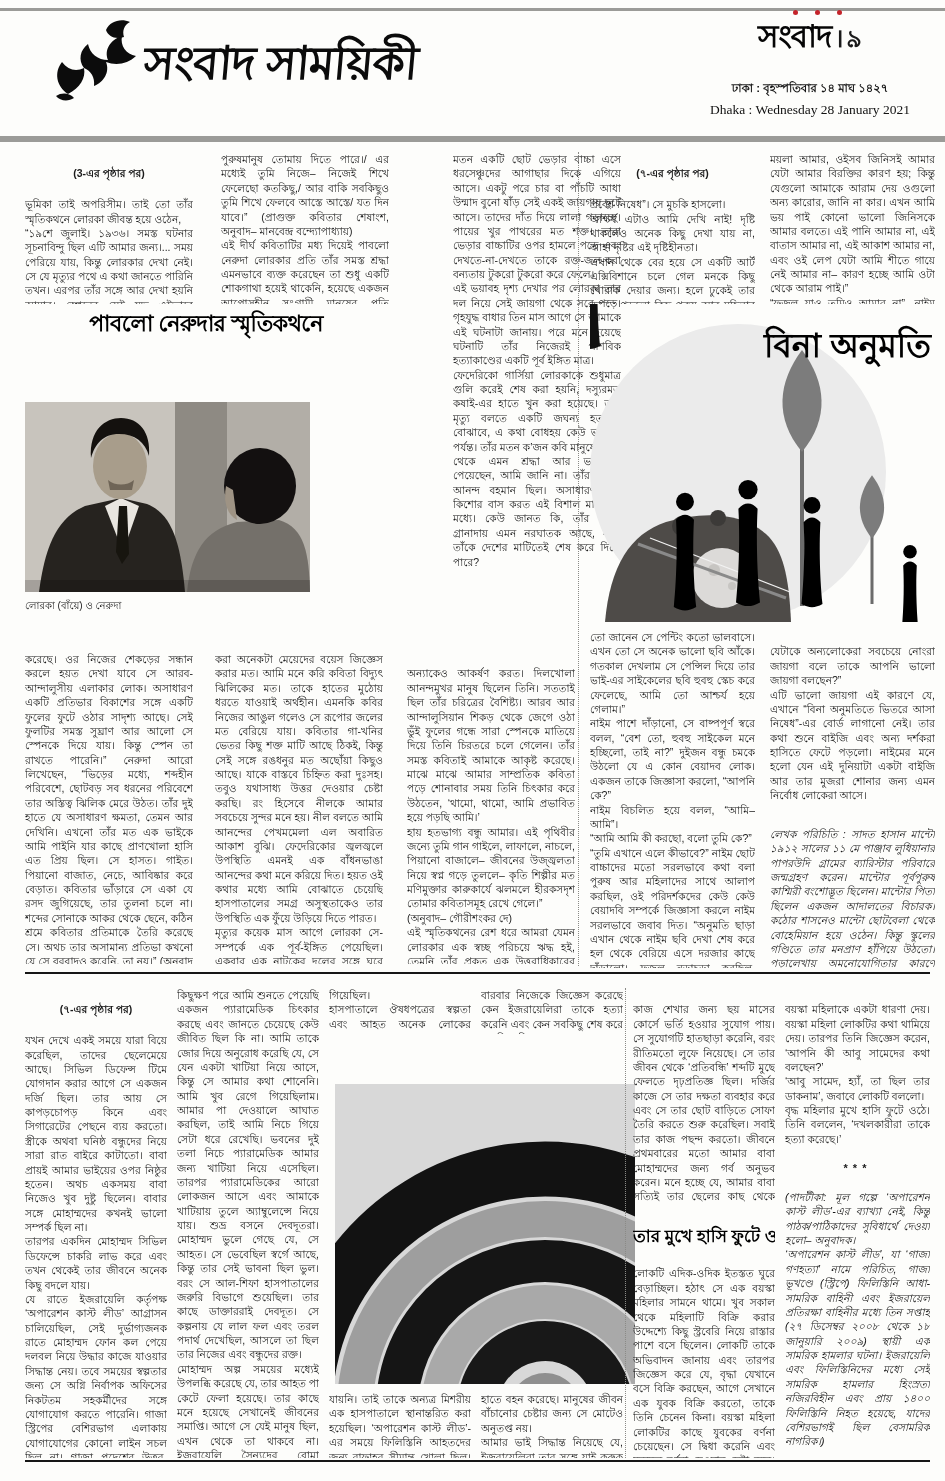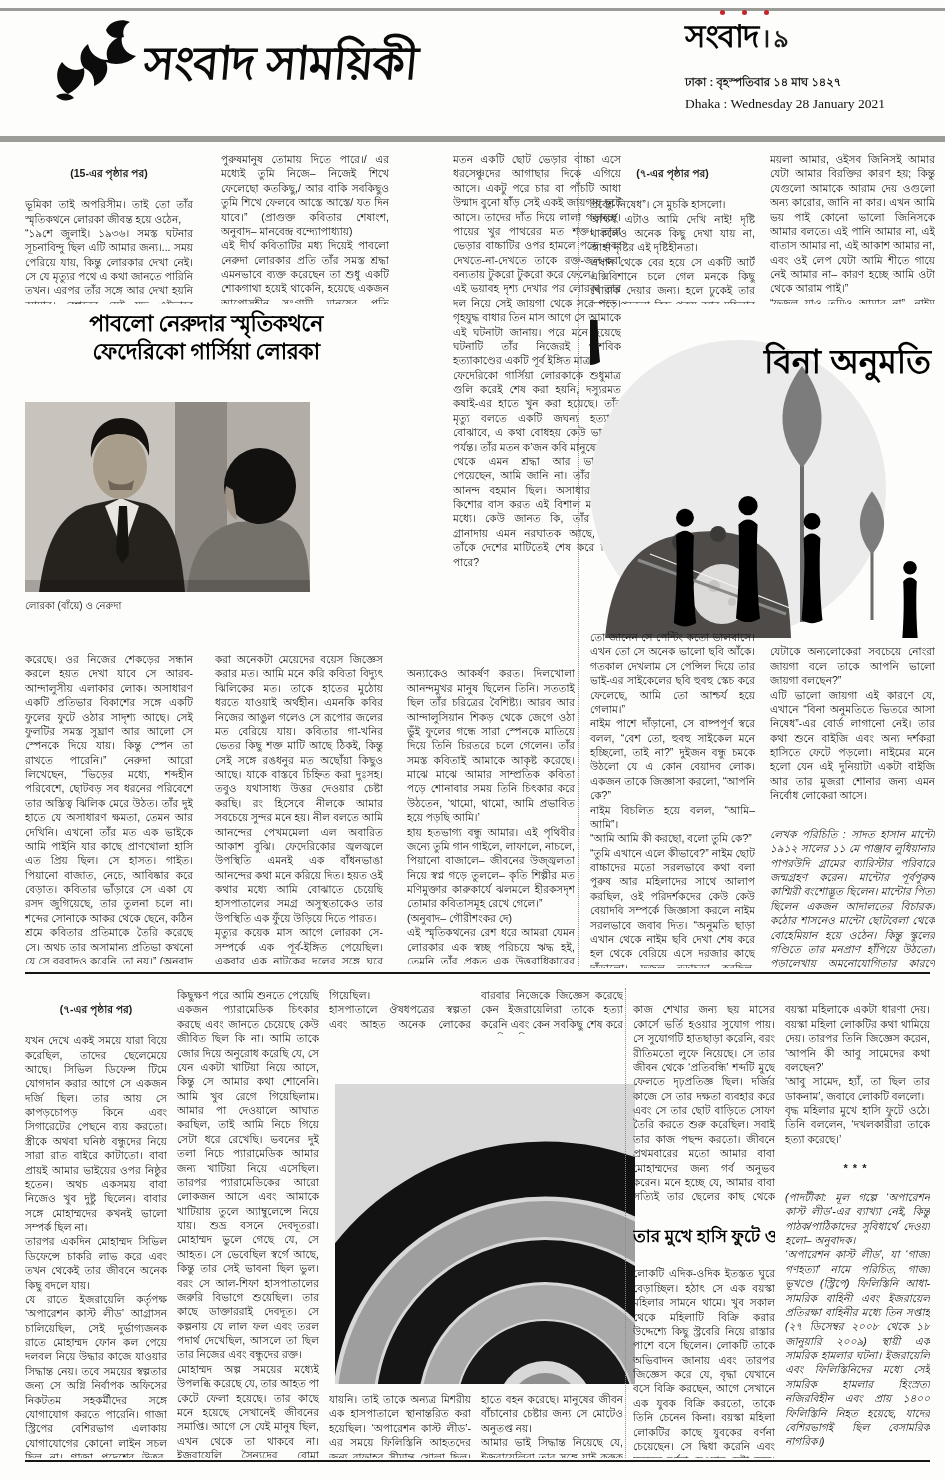--- a/index.html
+++ b/index.html
@@ -15,28 +15,28 @@
   .caption{position:absolute;font-size:10px;color:#222;}
   .hl-xl{position:absolute;font-weight:800;text-align:center;font-size:22px;line-height:1.28;
          color:#000;letter-spacing:-.5px;}
   .hl-bina{position:absolute;font-weight:800;font-size:33px;color:#000;right:4px;top:16px;}
   .hl-pal{position:absolute;font-weight:800;text-align:center;font-size:30px;color:#000;}
   .hl-sub{font-weight:800;font-size:17px;white-space:nowrap;color:#000;padding:6px 0 4px 0;}
   .stars{text-align:center;font-weight:bold;letter-spacing:5px;font-size:11px;}
   
   .mh-left{position:absolute;left:48px;top:16px;display:flex;align-items:flex-end;gap:4px;}
   .mh-logo-text{font-size:46px;font-weight:800;transform:skewX(-5deg);letter-spacing:-1px;color:#0b0b0b;}
-  .mh-right{position:absolute;right:10px;top:12px;width:250px;text-align:left;}
+  .mh-right{position:absolute;right:10px;top:12px;width:250px;text-align:center;}
   .paper-row{display:inline-flex;align-items:baseline;gap:3px;position:relative;}
   .paper-name{font-size:31px;font-weight:900;color:#050505;position:relative;letter-spacing:-1px;}
   .red-dot{position:absolute;width:5px;height:5px;border-radius:50%;background:#c4232a;top:-2px;}
   .rd1{left:34%;} .rd2{left:55%;} .rd3{left:76%;}
   .paper-divider{font-size:25px;font-weight:700;}
   .page-num{font-size:24px;font-weight:800;}
-  .date-bn{font-size:11.5px;font-weight:bold;margin-top:10px;}
+  .date-bn{font-size:11.5px;font-weight:bold;margin-top:16px;}
   .date-en{font-family:"Liberation Serif",serif;font-size:13.5px;margin-top:3px;color:#111;}
   .wrap{position:absolute;}
   svg{display:block;}
 </style>
 </head>
 <body>
 
 <div class="page">
 
   <div class="rule" style="left:0;top:8px;width:945px;height:3px;"></div>
@@ -62,33 +62,32 @@
       <span class="page-num">৯</span>
     </span>
     <div class="date-bn">ঢাকা : বৃহস্পতিবার ১৪ মাঘ ১৪২৭</div>
     <div class="date-en">Dhaka : Wednesday 28 January 2021</div>
   </div>
 
   <div class="rule" style="left:0;top:136px;width:945px;height:6px;"></div>
 
   <div class="wrap" style="left:25px;top:152px;width:550px;height:816px;">
     <div class="cell" style="left:0;top:0;width:168px;height:152px;">
-      <div class="cont">(15-এর পৃষ্ঠার পর)</div>
+      <div class="cont">(3-এর পৃষ্ঠার পর)</div>
       <div>ভূমিকা তাই অপরিসীম। তাই তো তাঁর স্মৃতিকথনে লোরকা জীবন্ত হয়ে ওঠেন,
 “১৯শে জুলাই। ১৯৩৬। সমস্ত ঘটনার সূচনাবিন্দু ছিল এটি আমার জন্য।... সময় পেরিয়ে যায়, কিন্তু লোরকার দেখা নেই। সে যে মৃত্যুর পথে এ কথা জানতে পারিনি তখন। এরপর তাঁর সঙ্গে আর দেখা হয়নি আমার। স্পেনের সেই যুদ্ধ এইভাবে আমাদের একজন কবির নিরুদ্দেশ হয়ে যাওয়া দিয়ে শুরু হয়েছিল। এই যুদ্ধই আমার কবিতাকে পুড়িয়ে ঝলসিয়ে পাল্টে দেয়। লোরকার তুলনা লোরকা নিজেই। কী প্রচণ্ড এক লেখক! প্রাণশক্তি ও প্রতিভা তাঁর মধ্যে একসঙ্গে মিশ খেয়েছে। আকাশের রোদ ছুঁয়ে-আসা ডানার মত সহজ তার বেগ, আর পাহাড়ী জলের স্ফটিক স্বচ্ছতা– এই দুইদিক এমন ঘনিষ্ঠভাবে জোট বাঁধতে আর কোথাও দেখিনি।</div>
     </div>
     <div class="cell" style="left:196px;top:0;width:168px;height:152px;">পুরুষমানুষ তোমায় দিতে পারে।/ এর মধ্যেই তুমি নিজে– নিজেই শিখে ফেলেছো কতকিছু,/ আর বাকি সবকিছুও তুমি শিখে ফেলবে আস্তে আস্তে/ যত দিন যাবে।” (প্রাগুক্ত কবিতার শেষাংশ, অনুবাদ– মানবেন্দ্র বন্দ্যোপাধ্যায়)
 এই দীর্ঘ কবিতাটির মধ্য দিয়েই পাবলো নেরুদা লোরকার প্রতি তাঁর সমস্ত শ্রদ্ধা এমনভাবে ব্যক্ত করেছেন তা শুধু একটি শোকগাথা হয়েই থাকেনি, হয়েছে একজন আপোসহীন সংগ্রামী মানুষের প্রতি অকুতোভয় অপর একজনের শ্রদ্ধাঞ্জলি। ছত্রে ছত্রে যে বীরগাথা ব্যক্ত হয়েছে তা শুধু লোরকাকেই মহিমান্বিত করেনি, নেরুদাকেও বসিয়েছে এক পরম আদরণীয় জায়গায়।</div>
     <div class="cell" style="left:382px;top:0;width:168px;height:492px;margin-left:46px;">মতন একটি ছোট ভেড়ার বাচ্চা এসে ধরসেঞ্চুদের আগাছার দিকে এগিয়ে আসে। একটু পরে চার বা পাঁচটি আধা উন্মাদ বুনো ষাঁড় সেই একই জায়গায় ছুটে আসে। তাদের দাঁত দিয়ে লালা গড়াচ্ছে। পায়ের খুর পাথরের মত শক্ত। তারা ভেড়ার বাচ্চাটির ওপর হামলে পড়ে এবং দেখতে-না-দেখতে তাকে রক্ত-জল-করা বন্যতায় টুকরো টুকরো করে ফেলে।
 এই ভয়াবহ দৃশ্য দেখার পর লোরকা তার দল নিয়ে সেই জায়গা থেকে সরে পড়ে। গৃহযুদ্ধ বাধার তিন মাস আগে সে আমাকে এই ঘটনাটা জানায়। পরে মনে হয়েছে ঘটনাটি তাঁর নিজেরই পাশবিক হত্যাকাণ্ডের একটি পূর্ব ইঙ্গিত মাত্র।
 ফেদেরিকো গার্সিয়া লোরকাকে শুধুমাত্র গুলি করেই শেষ করা হয়নি, দস্যুরমত কষাই-এর হাতে খুন করা হয়েছে। তাঁর মৃত্যু বলতে একটি জঘন্য হত্যাকে বোঝাবে, এ কথা বোধহয় কেউ ভাবেনি পর্যন্ত। তাঁর মতন ক’জন কবি মানুষের কাছ থেকে এমন শ্রদ্ধা আর ভালবাসা পেয়েছেন, আমি জানি না। তাঁর রক্তেই আনন্দ বহমান ছিল। অসাধারণ এক কিশোর বাস করত এই বিশাল মানুষটির মধ্যে। কেউ জানত কি, তাঁর স্বদেশ গ্রানাদায় এমন নরঘাতক আছে, যারা তাঁকে দেশের মাটিতেই শেষ করে দিতে পারে?</div>
 
     <div class="hl-xl" style="left:0;top:158px;width:362px;">
       <div>পাবলো নেরুদার স্মৃতিকথনে</div>
-      <div>ফেদেরিকো গার্সিয়া লোরকা</div>
     </div>
 
     <div style="position:absolute;left:0;top:250px;width:285px;height:190px;">
       <svg width="285" height="190" viewBox="0 0 285 190">
         <rect width="285" height="190" fill="#c8c4bd"></rect>
         <rect x="150" y="0" width="52" height="190" fill="#8e8a83"></rect>
         <rect x="202" y="0" width="83" height="190" fill="#b2aea7"></rect>
         <path d="M14 190 C20 144 32 116 60 104 L96 96 L122 102 C148 112 156 144 160 190 Z" fill="#26231f"></path>
         <path d="M80 104 L96 96 L114 104 L98 150 Z" fill="#e9e6e0"></path>
         <path d="M94 104 L102 104 L104 152 L97 162 L91 150 Z" fill="#17150f"></path>
@@ -124,21 +123,21 @@
     <div class="cell" style="left:0;top:0;width:165px;height:152px;">
       <div class="cont">(৭-এর পৃষ্ঠার পর)</div>
       <div>প্রবেশ নিষেধ”। সে মুচকি হাসলো।
 আশ্চর্য এটাও আমি দেখি নাই! দৃষ্টি থাকলেও অনেক কিছু দেখা যায় না, আহা দৃষ্টির এই দৃষ্টিহীনতা।
 এখান থেকে বের হয়ে সে একটি আর্ট এক্সিবিশানে চলে গেল মনকে কিছু খোরাক দেয়ার জন্য। হলে ঢুকেই তার নজরে পড়লো কিছু পুরুষ আর মহিলার জটলা– যারা দেয়ালে টাঙানো ছবি দেখছিল। একজন লোক একটি পারসি মহিলাকে বলছে, “মিসেস ফৌজদার, এই পেন্টিংটি দেখেছেন আপনি?” মিসেস ফৌজদার ছবি একনজর দেখে পুরুষটিকে বলল, “তুমি দেখেছো, শিরিন কতো সেজেগুজে এসেছে?” শিরিন হলো সেই মহিলা যার সাথে ওই পুরুষের বিয়ের কথা পাকা হয়ে আছে।</div>
     </div>
     <div class="cell" style="left:180px;top:0;width:165px;height:152px;">ময়লা আমার, ওইসব জিনিসই আমার যেটা আমার বিরক্তির কারণ হয়; কিন্তু যেগুলো আমাকে আরাম দেয় ওগুলো অন্য কারোর, জানি না কার। এখন আমি ভয় পাই কোনো ভালো জিনিসকে আমার বলতে। এই পানি আমার না, এই বাতাস আমার না, এই আকাশ আমার না, এবং ওই লেপ যেটা আমি শীতে গায়ে নেই আমার না– কারণ হচ্ছে আমি ওটা থেকে আরাম পাই।”
 “ফজলু যাও তুমিও আমার না”, নাইম ফজলুকে কোনো কথা বলতে দিল না এবং ফজলু চলে গেল।
 হিরামভির একটি বাইজির কোঠা থেকে গানের শব্দ ভেসে আসছে, “পিয়া বিন নাহি আওয়াত চ্যান”। নাইম ওই কোঠায় গেল।</div>
 
-    <div style="position:absolute;left:0;top:168px;width:345px;height:318px;">
+    <div style="position:absolute;left:0;top:152px;width:345px;height:318px;">
       <svg width="345" height="318" viewBox="0 0 345 318">
         <circle cx="148" cy="168" r="148" fill="#ebebeb"></circle>
         <line x1="212" y1="140" x2="212" y2="302" stroke="#6b6b6b" stroke-width="4"></line>
         <line x1="282" y1="230" x2="282" y2="300" stroke="#6b6b6b" stroke-width="3"></line>
         <path transform="translate(212,128)" d="M0 -82 C24 -50 28 -14 0 20 C-28 -14 -24 -50 0 -82 Z" fill="#7c7c7c"></path>
         <path transform="translate(282,222) scale(0.62)" d="M0 -82 C24 -50 28 -14 0 20 C-28 -14 -24 -50 0 -82 Z" fill="#7c7c7c"></path>
         <path d="M15 318 C20 262 40 230 76 218 C112 207 152 208 176 230 C193 246 199 272 201 318 Z" fill="#4e4b48"></path>
         <circle cx="92" cy="222" r="10" fill="#3c3a38"></circle>
         <circle cx="128" cy="214" r="8" fill="#3c3a38"></circle>
         <circle cx="132" cy="274" r="30" fill="#dcdad8"></circle>

